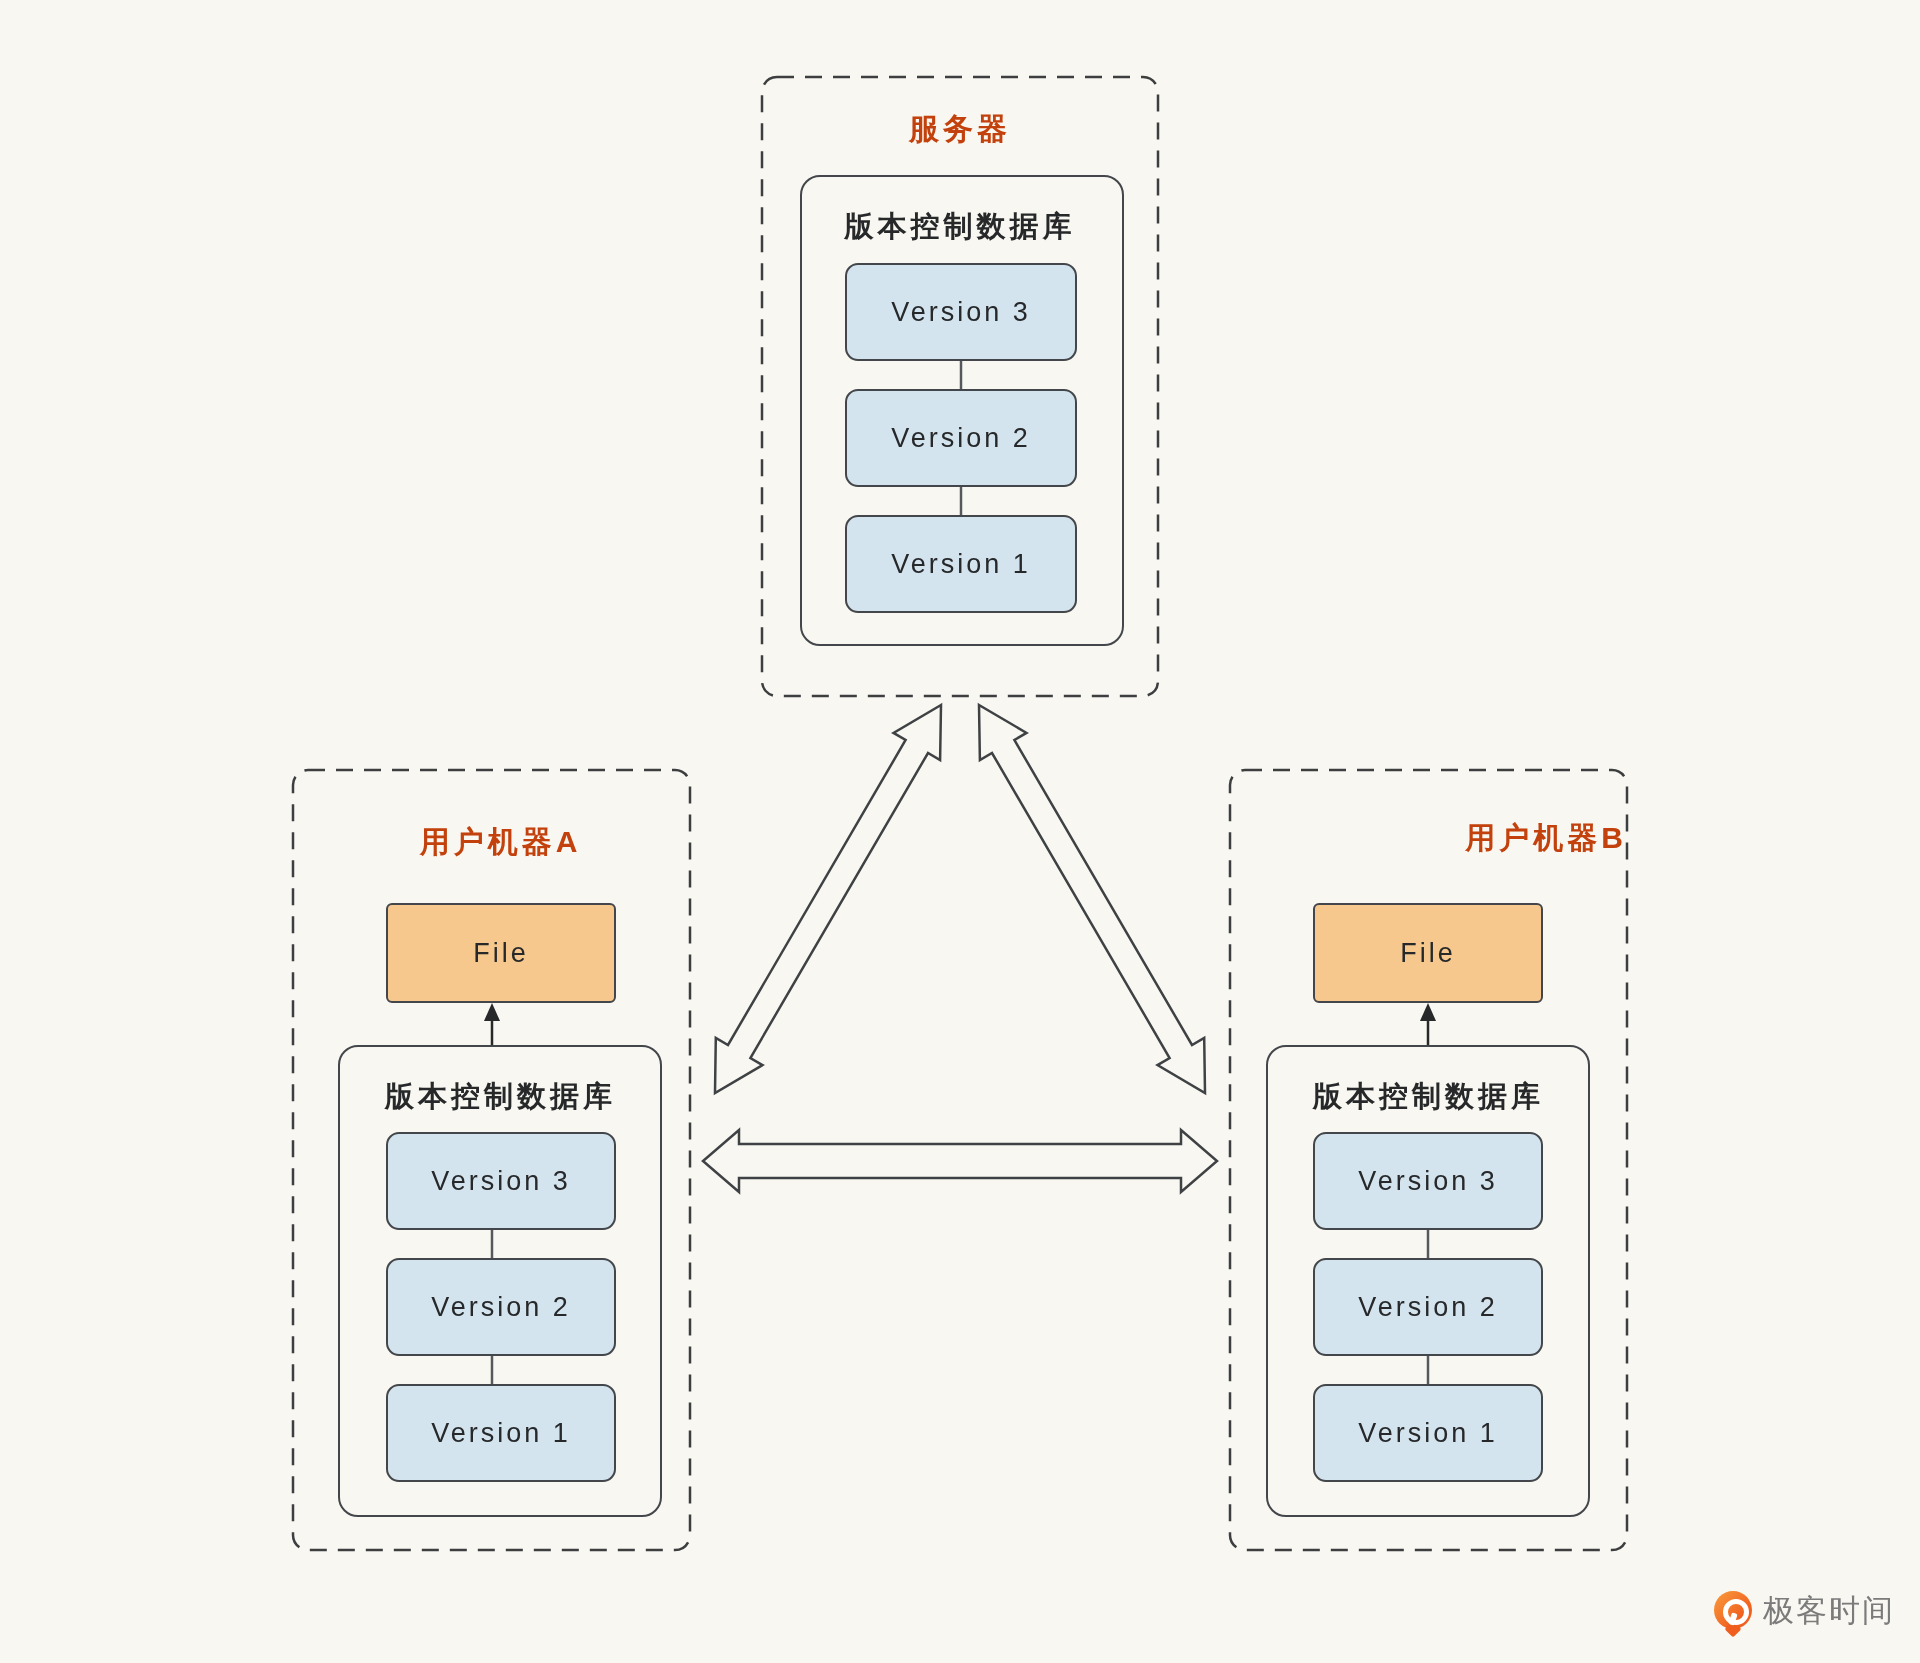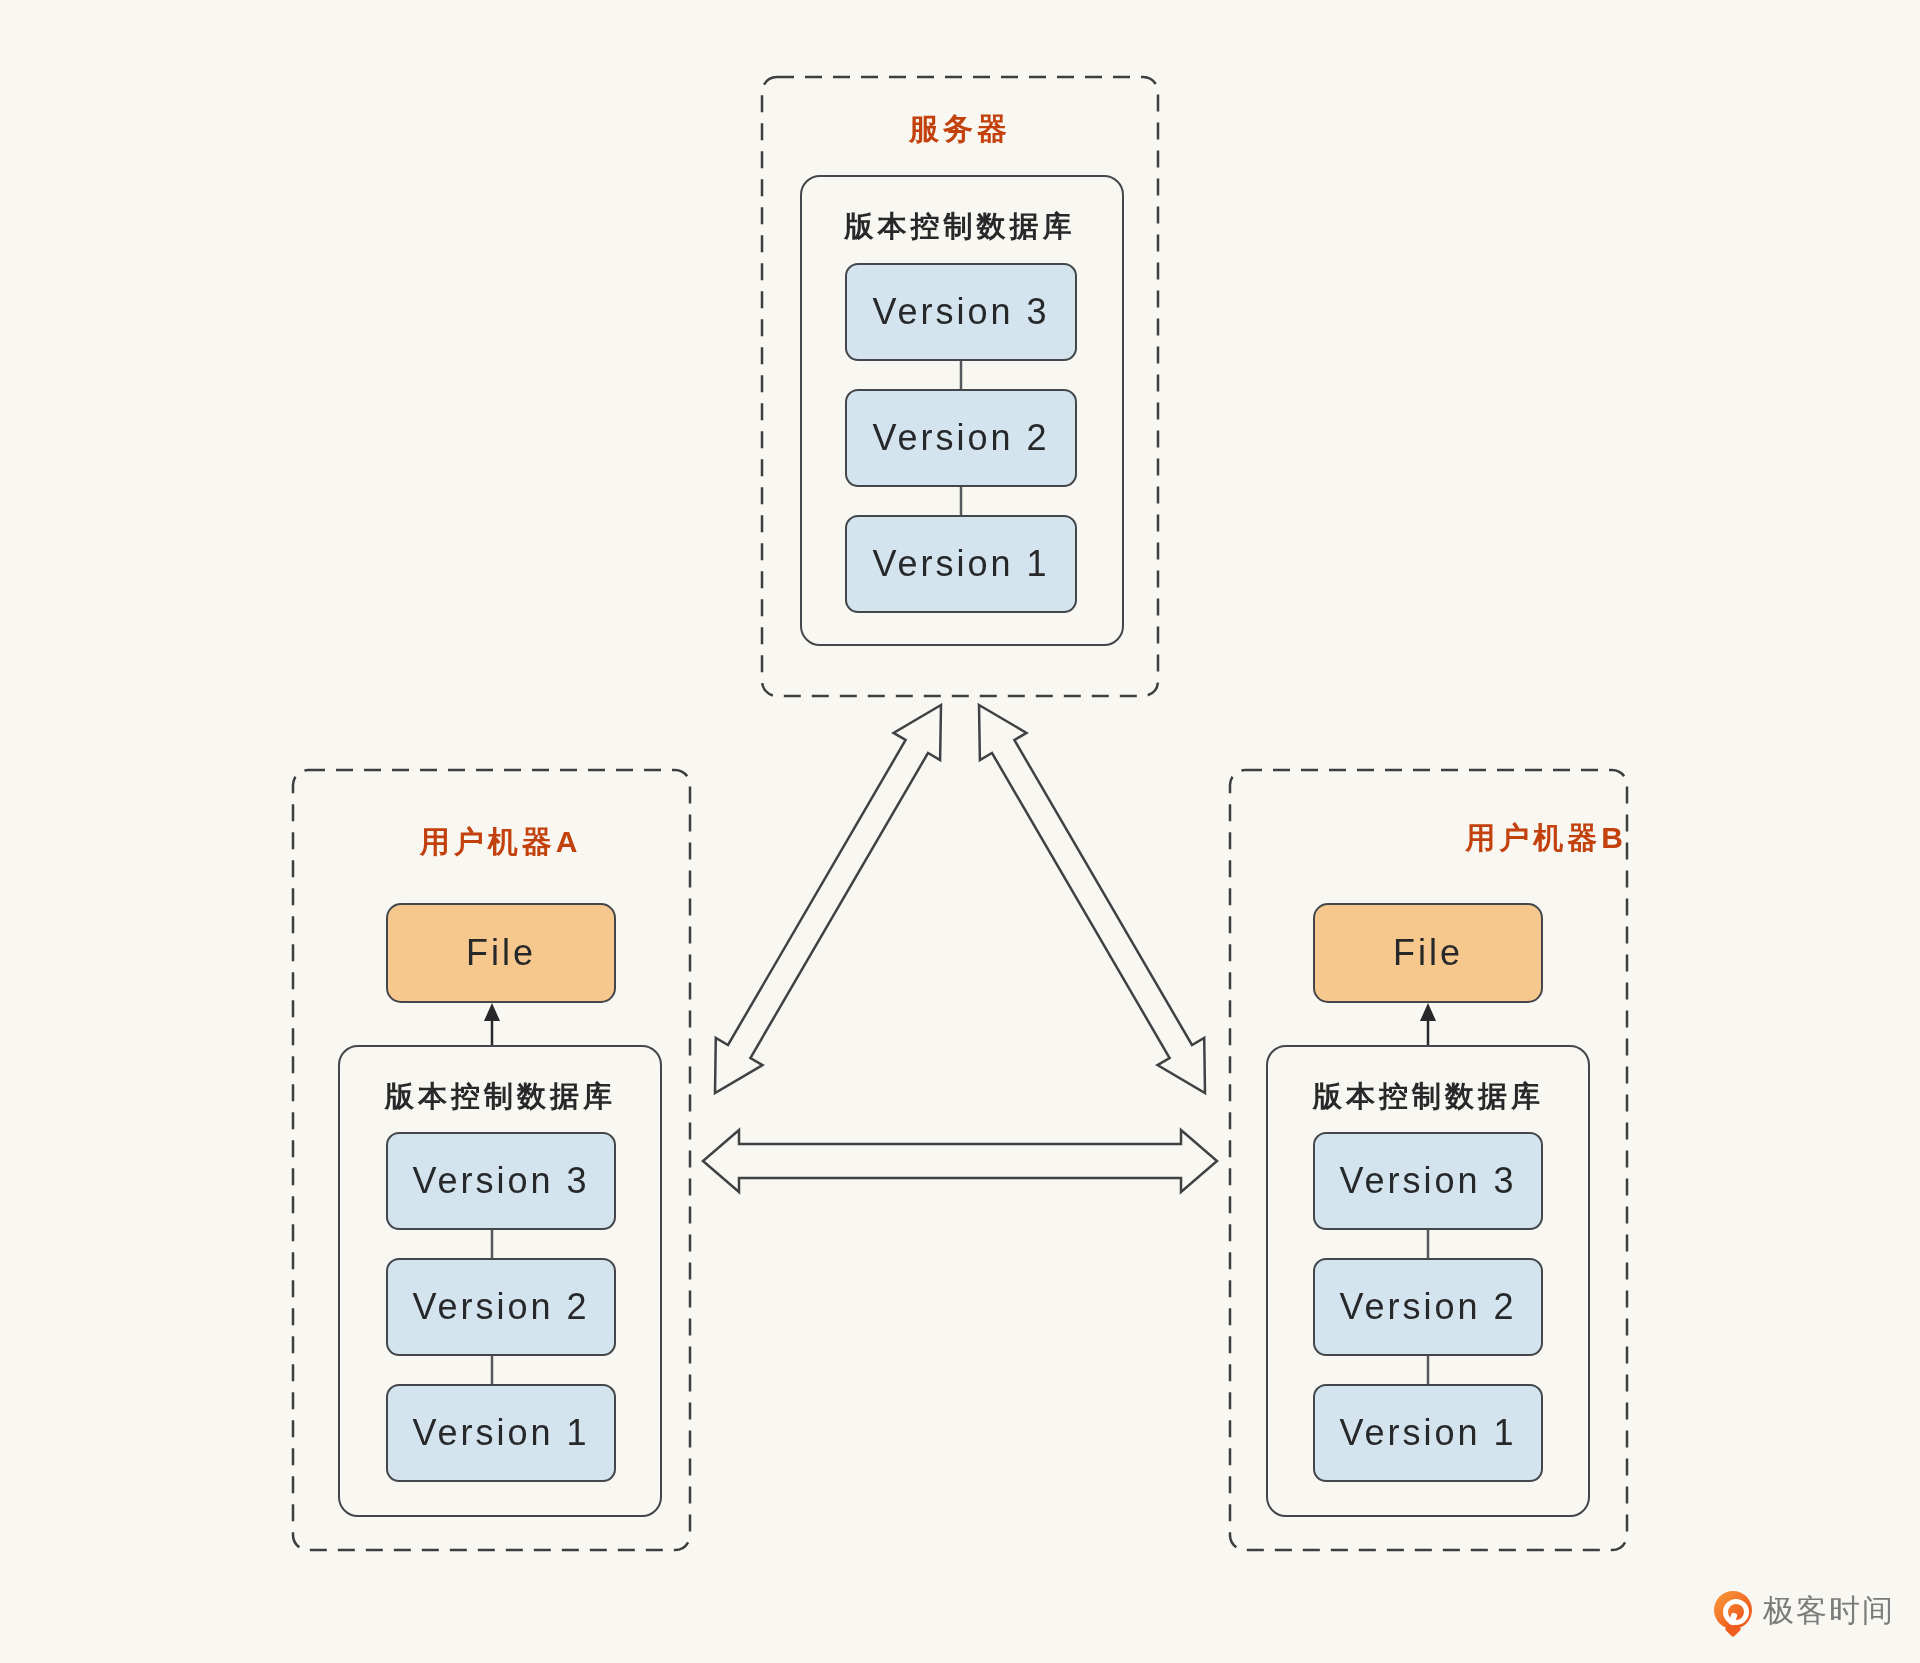--- a/index.html
+++ b/index.html
@@ -18,24 +18,24 @@
     position:absolute;box-sizing:border-box;
     border:2.5px solid #43464a;border-radius:20px;background:transparent;
   }
   .db-label{
     position:absolute;left:0;width:100%;text-align:center;
     font-size:29px;font-weight:700;letter-spacing:4px;color:#26282a;
   }
   .node{
     position:absolute;box-sizing:border-box;display:flex;align-items:center;justify-content:center;
     border:2.5px solid #43464a;border-radius:13px;
-    font-size:36px;letter-spacing:3px;color:#26282a;
+    font-size:27px;letter-spacing:3px;color:#26282a;
   }
   .version-box{background:#d4e4ee;}
-  .file-box{background:#f6c88e;border-radius:15px;}
+  .file-box{background:#f6c88e;border-radius:6px;}
   
   .logo{position:absolute;left:1714px;top:1590px;display:flex;align-items:center;gap:9px;}
   .logo-pin{position:relative;width:40px;height:40px;display:inline-block;}
   .logo-circle{
     position:absolute;left:0;top:0;width:38px;height:38px;border-radius:50%;
     background:linear-gradient(135deg,#f99d3e 0%,#f0601f 70%);
   }
   .logo-tip{
     position:absolute;left:13px;top:32px;width:12px;height:12px;
     background:#ef5e1f;transform:rotate(45deg);border-radius:2px;

